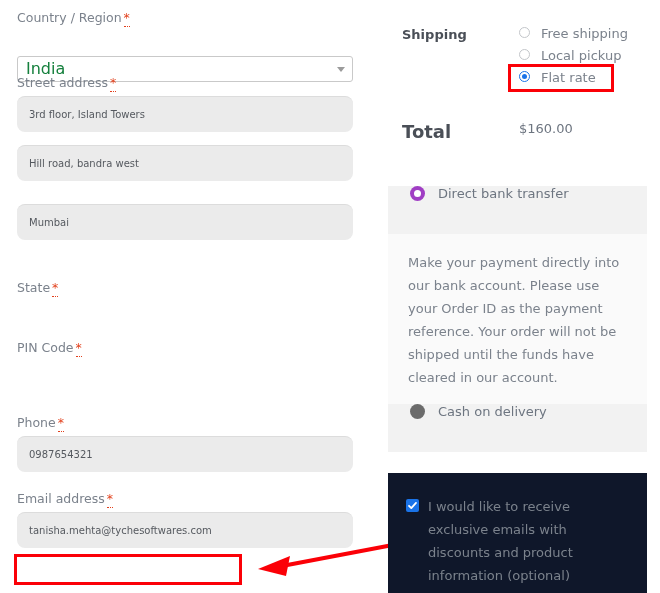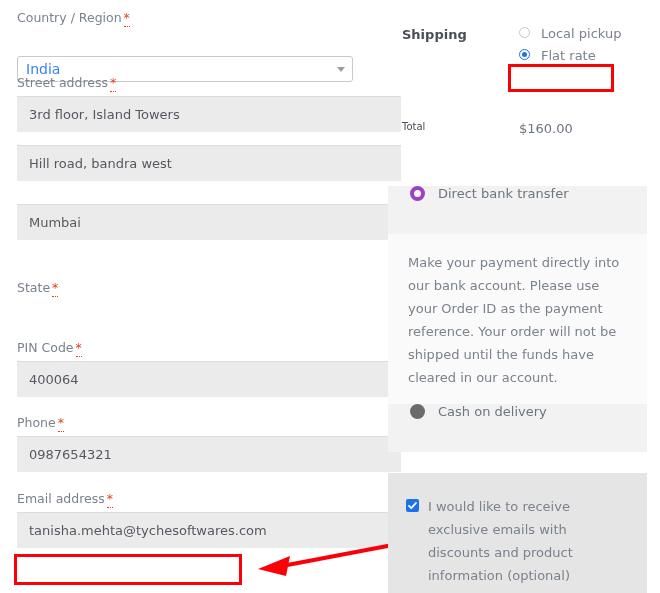--- a/index.html
+++ b/index.html
@@ -41,48 +41,48 @@
   .req {
     color: #e2401c;
     border-bottom: 1px dotted #e2401c;
     font-size: 12.5px;
     padding-bottom: 1px;
     margin-left: 2px;
   }
   .text-input {
     display: block;
     box-sizing: border-box;
-    width: 384px;
+    width: 336px;
     height: 36px;
     background: #ebebeb;
     border: none;
     border-top: 1px solid #dcdcdc;
-    border-radius: 0;
+    border-radius: 8px;
     padding: 0 12px;
     font-family: "DejaVu Sans", sans-serif;
-    font-size: 13px;
+    font-size: 10px;
     color: #55595f;
     line-height: 36px;
     outline: none;
   }
   .select-wrap {
     position: relative;
     width: 336px;
     height: 26px;
   }
   .select-box {
     box-sizing: border-box;
     width: 336px;
     height: 26px;
     background: #ffffff;
     border: 1px solid #c9c9c9;
     border-radius: 3px;
     padding: 0 22px 0 8px;
-    font-size: 14px;
-    color: #3b82f6;
+    font-size: 16px;
+    color: #15803d;
     line-height: 24px;
     white-space: nowrap;
     overflow: hidden;
     margin-top: 30px;
   }
   .select-caret {
     position: absolute;
     right: 8px;
     top: 11px;
     width: 0;
@@ -182,22 +182,22 @@
     width: 106px;
     height: 28px;
     box-sizing: border-box;
     border: 3px solid #fb0007;
     background: transparent;
   }
   .total-label {
     position: absolute;
     left: 14px;
     top: 121px;
-    font-size: 10px;
-    font-weight: normal;
+    font-size: 18px;
+    font-weight: bold;
     color: #4a4f57;
   }
   .total-value {
     position: absolute;
     left: 131px;
     top: 121px;
     font-size: 13px;
     color: #6d7580;
   }
 
@@ -248,21 +248,21 @@
     padding: 17px 22px 20px 20px;
     font-size: 13px;
     line-height: 23px;
     color: #7b828c;
   }
 
   .consent-panel {
     position: absolute;
     left: 0;
     width: 259px;
-    background: #e5e5e5;
+    background: #0f172a;
     padding: 22px 18px 0 18px;
     box-sizing: border-box;
   }
   .consent-line {
     font-size: 13px;
     line-height: 23px;
     color: #7b828c;
     position: relative;
     padding-left: 22px;
   }
@@ -302,21 +302,20 @@
   <div class="field-row" style="top:204px">
     <input class="text-input" type="text" value="Mumbai" style="">
   </div>
 
   <div class="field-row" style="top:280px">
     <span class="field-label"><span>State</span><span class="req">*</span></span>
   </div>
 
   <div class="field-row" style="top:340px">
     <span class="field-label"><span>PIN Code</span><span class="req">*</span></span>
-    <input class="text-input" type="text" value="400064" style="">
   </div>
 
   <div class="field-row" style="top:415px">
     <span class="field-label"><span>Phone</span><span class="req">*</span></span>
     <input class="text-input" type="text" value="0987654321" style="">
   </div>
 
   <div class="field-row" style="top:491px">
     <span class="field-label"><span>Email address</span><span class="req">*</span></span>
     <input class="text-input" type="text" value="tanisha.mehta@tychesoftwares.com" style="">
@@ -329,20 +328,23 @@
 <svg class="annot-arrow" viewBox="0 0 150 50">
   <path d="M148 4 L32 26" stroke="#fb0007" stroke-width="4" fill="none"></path>
   <path d="M8 29 L40 16 L36 36 Z" fill="#fb0007"></path>
 </svg>
 
 <div class="right-col">
 
   <div class="ship-label">Shipping</div>
 
   <div class="ship-options">
+    <div class="ship-row">
+      <span class="radio"></span><span class="ship-text">Free shipping</span>
+    </div>
     <div class="ship-row">
       <span class="radio"></span><span class="ship-text">Local pickup</span>
     </div>
     <div class="ship-row">
       <span class="radio checked"></span><span class="ship-text">Flat rate</span>
     </div>
   </div>
 
   <div class="flat-highlight"></div>
 

